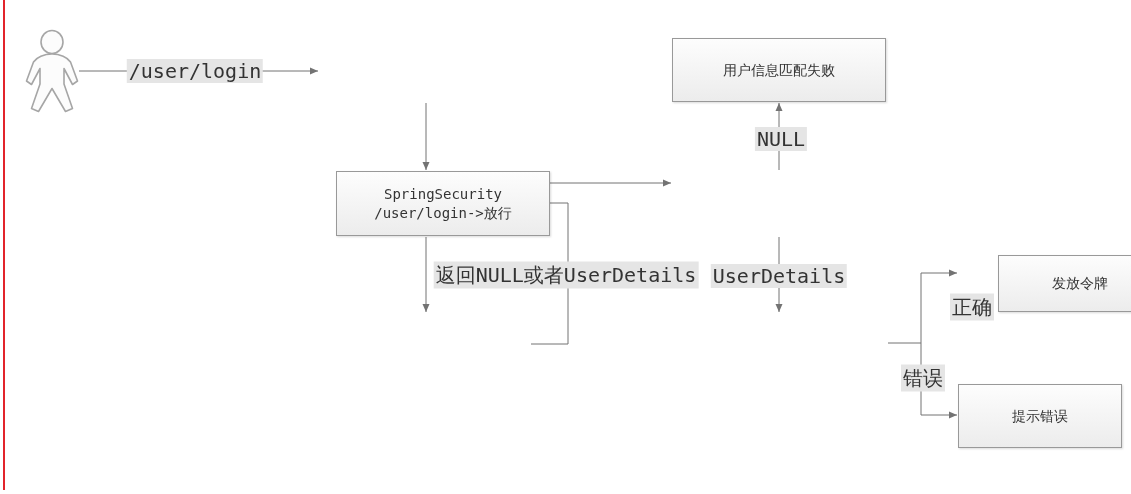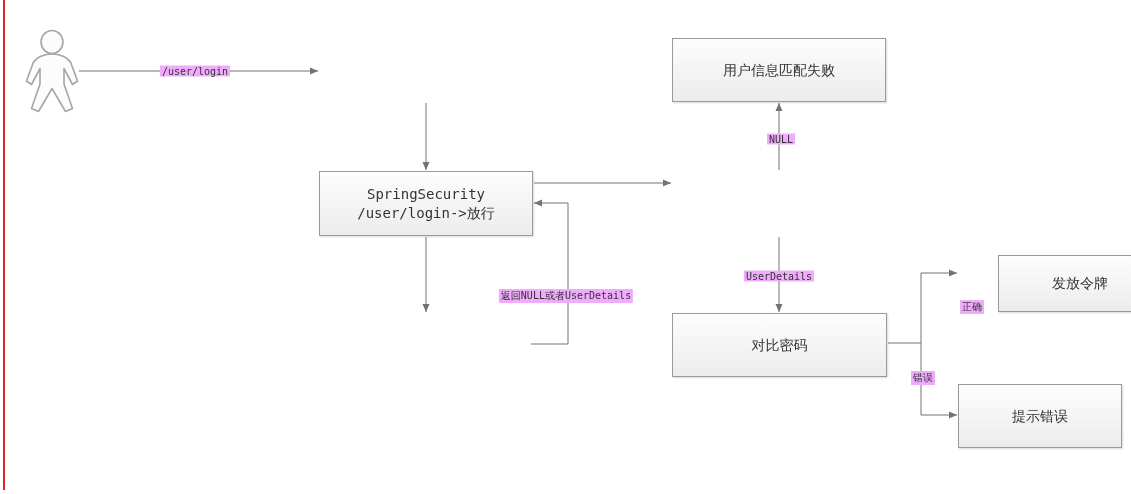--- a/index.html
+++ b/index.html
@@ -35,41 +35,41 @@
     text-align: center;
     font-size: 14px;
     line-height: 1.35;
     color: #333333;
     background: linear-gradient(180deg, #fdfdfd 0%, #ececec 100%);
     border: 1px solid #999999;
     box-shadow: 1px 1px 2px rgba(0,0,0,0.15);
     white-space: nowrap;
   }
   .node-changgou        { left: 319px; top: 38px;  width: 214px; height: 64px; }
-  .node-spring          { left: 319px; top: 171px; width: 214px; height: 65px; }
+  .node-spring          { left: 336px; top: 171px; width: 214px; height: 65px; }
   .node-udsi            { left: 320px; top: 313px; width: 210px; height: 64px; }
   .node-match-fail      { left: 672px; top: 38px;  width: 214px; height: 64px; }
   .node-auth-result     { left: 672px; top: 171px; width: 214px; height: 65px; }
   .node-compare-pwd     { left: 672px; top: 313px; width: 215px; height: 64px; }
   .node-issue-token     { left: 958px; top: 255px; width: 164px; height: 57px; margin-left: 40px; }
   .node-error-tip       { left: 958px; top: 384px; width: 164px; height: 64px; }
 
   .edge-label {
     position: absolute;
     transform: translate(-50%, -50%);
-    background: #f0abfc;
+    background: #e5e5e5;
     padding: 0 2px;
-    font-size: 10px;
+    font-size: 20px;
     color: #333333;
     white-space: nowrap;
   }
   .lbl-user-login   { left: 195px; top: 71px;  }
   .lbl-null         { left: 781px; top: 139px; }
   .lbl-user-details { left: 779px; top: 276px; }
-  .lbl-return-null  { left: 566px; top: 275px; margin-top: 21px; }
+  .lbl-return-null  { left: 566px; top: 275px; }
   .lbl-correct      { left: 972px; top: 307px; }
   .lbl-wrong        { left: 923px; top: 378px; }
 </style>
 </head>
 <body>
 
 <div class="canvas">
 
   <div class="red-edge"></div>
 
@@ -118,23 +118,20 @@
     <span>SpringSecurity</span>
     <span>/user/login-&gt;放行</span>
   </div>
 
 
   <div class="node node-match-fail">
     <span>用户信息匹配失败</span>
   </div>
 
 
-  <div class="node node-compare-pwd">
-    <span>对比密码</span>
-  </div>
 
   <div class="node node-issue-token">
     <span>发放令牌</span>
   </div>
 
   <div class="node node-error-tip">
     <span>提示错误</span>
   </div>
 
   <span class="edge-label lbl-user-login">/user/login</span>

